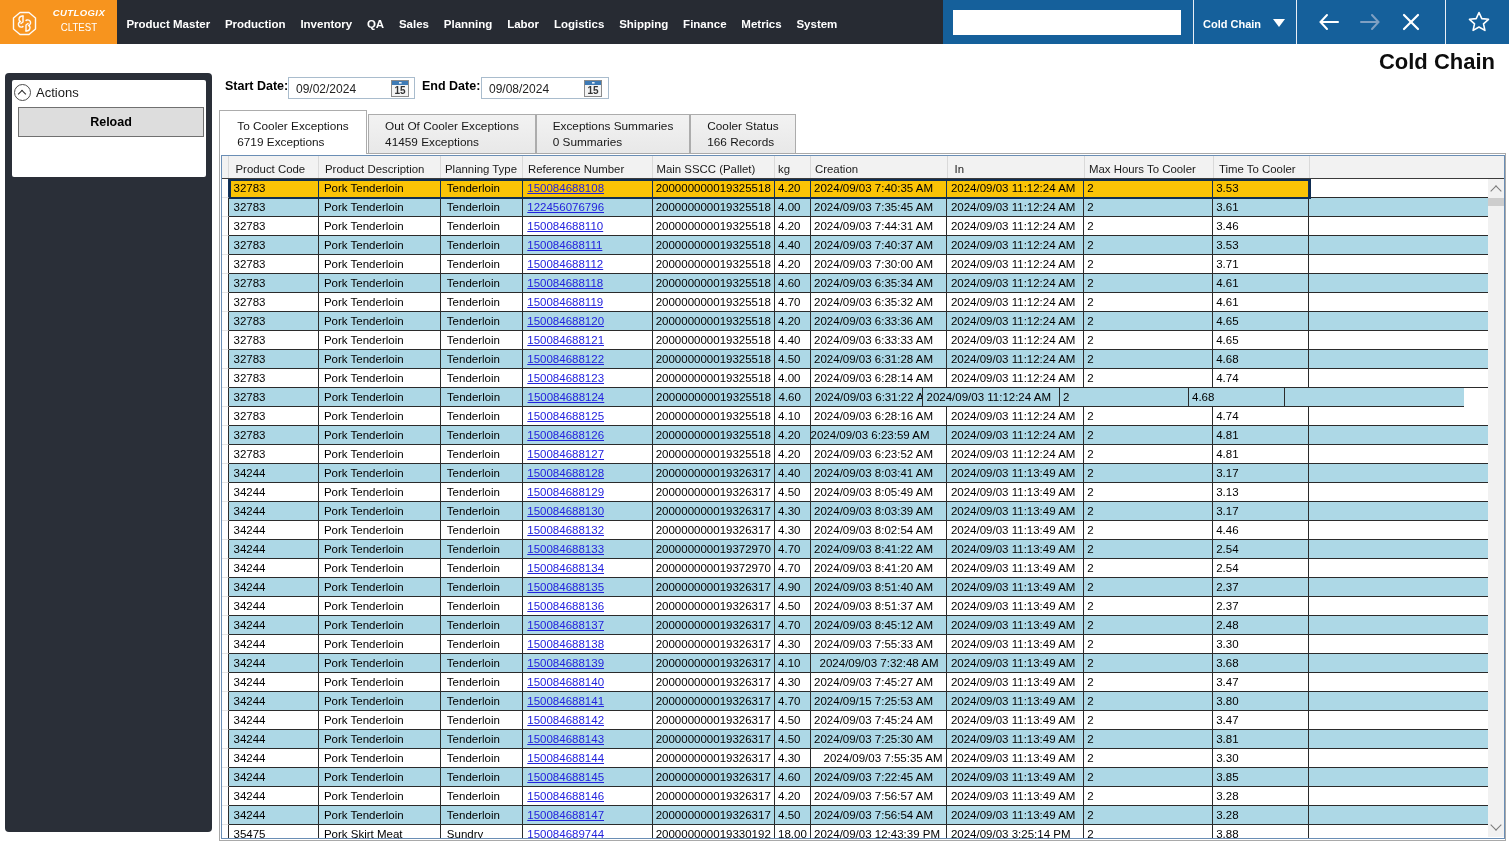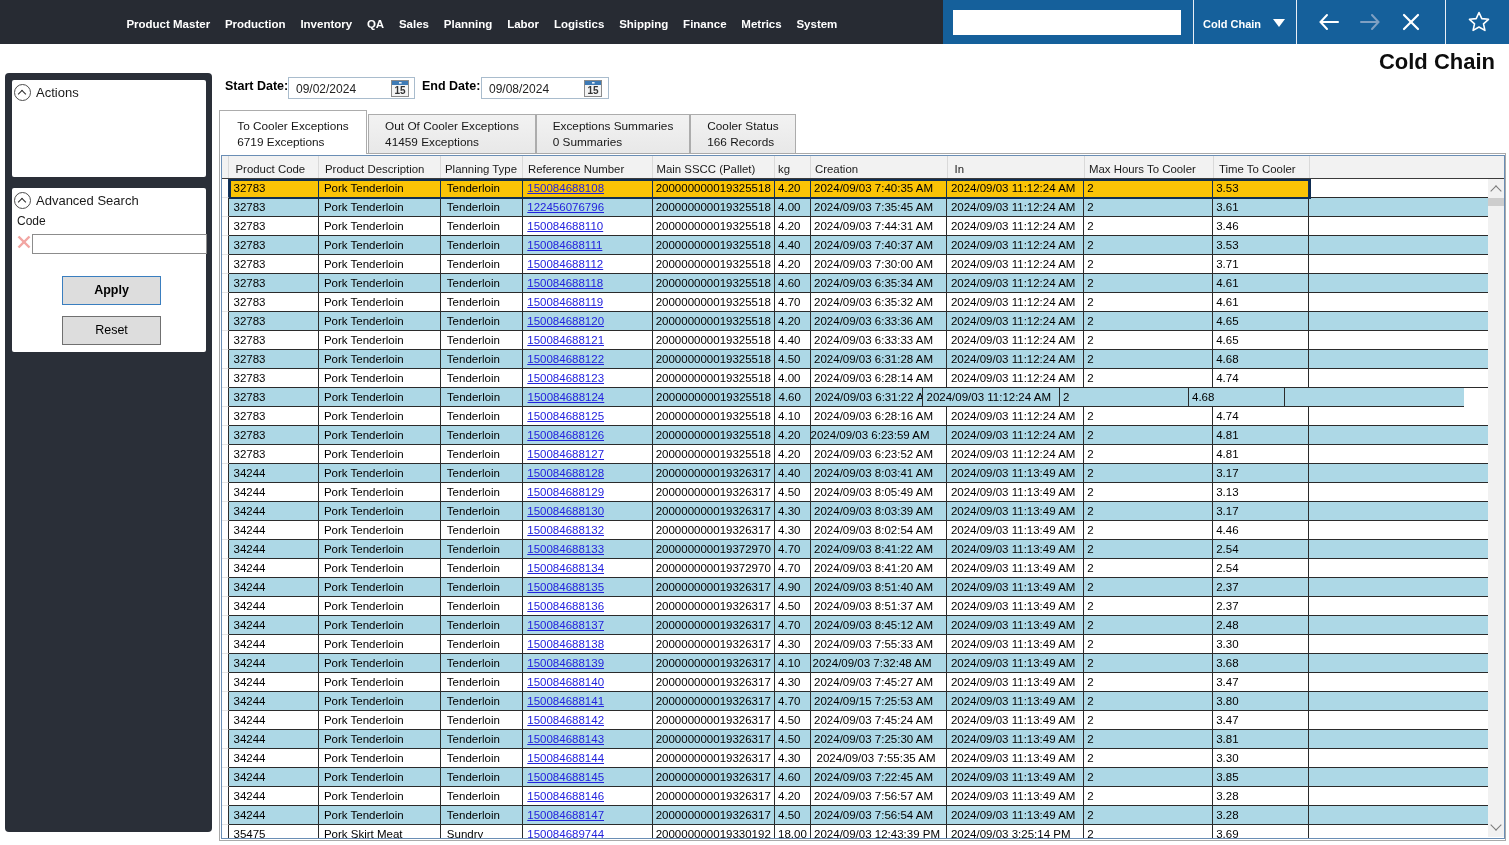--- a/index.html
+++ b/index.html
@@ -62,20 +62,35 @@
 
 .r.sel .c.fill{background:#fff !important}
 #selbox{position:absolute;pointer-events:none;border:2px solid #0f2d52;z-index:4}
 
 #vsb{position:absolute;right:0;top:23px;width:16px;height:658px;background:#f1f1f1}
 #vsb .thumb{position:absolute;left:0;top:19px;width:16px;height:8px;background:#cdcdcd}
 .sbarrow{position:absolute;left:4px;width:8px;height:8px;border-left:1.4px solid #7a7a7a;border-top:1.4px solid #7a7a7a}
 </style></head>
 <body>
 <div id="nav">
+  <div id="logo">
+      <svg width="27" height="27" viewBox="0 0 27 27">
+<g fill="none" stroke="#fff" stroke-width="1.4" stroke-linejoin="round" stroke-linecap="round" opacity="0.96">
+<path d="M9 2.5 L18 2.5 L24.5 8 L24.5 19 L18 24.5 L9 24.5 L2.5 19 L2.5 8 Z"></path>
+<path d="M12 6 Q8 6 8 9.5 Q8 11 9.5 11.5 Q7 12.5 7.5 15 Q8 17.5 11 17 L12 16.5"></path>
+<path d="M12 6 L12 12 L10 13.5"></path>
+<path d="M15 21 Q19 21 19 17.5 Q19 16 17.5 15.5 Q20 14.5 19.5 12 Q19 9.5 16 10 L15 10.5"></path>
+<path d="M15 21 L15 15 L17 13.5"></path>
+</g>
+      </svg>
+      <div id="logotxt">
+        <div class="l1">CUTLOGIX</div>
+        <div class="l2">CLTEST</div>
+      </div>
+    </div>
   <div id="menu">
       <span>Product Master</span>
       <span>Production</span>
       <span>Inventory</span>
       <span>QA</span>
       <span>Sales</span>
       <span>Planning</span>
       <span>Labor</span>
       <span>Logistics</span>
       <span>Shipping</span>
@@ -116,36 +131,21 @@
     </svg>
 </div>
 <div id="ptitle">Cold Chain</div>
 
 <div id="sidebar">
   <div class="panel" style="top:7px;height:97px">
     <div class="phead">
         <span class="circ"></span>
         <span class="lbl">Actions</span>
       </div>
-  </div>
-  <div class="panel" style="top:115px;height:164px">
-    <div class="phead">
-        <span class="circ"></span>
-        <span class="lbl">Advanced Search</span>
-      </div>
-    <div style="position:absolute;left:5px;top:26px;font-size:12px;color:#1a1a1a">Code</div>
-    <svg style="position:absolute;left:5px;top:47px" width="14" height="14" viewBox="0 0 14 14">
-        <g stroke="#f2a6a2" stroke-width="2.4">
-          <path d="M1.5 1.5 L12.5 12.5"></path>
-          <path d="M12.5 1.5 L1.5 12.5"></path>
-        </g>
-      </svg>
-    <div style="position:absolute;left:20px;top:46px;width:175px;height:20px;border:1px solid #8c8c8c;background:#fff"></div>
-    <div class="btn b" style="left:50px;top:88px;width:99px;height:29px;line-height:27px;border:1px solid #3a7ebf">Apply</div>
-    <div class="btn" style="left:50px;top:128px;width:99px;height:29px;line-height:27px">Reset</div>
+    <div class="btn b" style="left:6px;top:27px;width:186px;height:30px;line-height:28px">Reload</div>
   </div>
 </div>
 
 <div id="dates">
   <div class="dlabel" style="left:225px;top:79px">Start Date:</div>
   <div class="dinput" style="left:288px;top:77px;width:127px">09/02/2024</div>
   <div class="calico" style="left:391px;top:80px"><svg width="18" height="17" viewBox="0 0 18 17">
 <rect x="0.5" y="0.5" width="17" height="16" fill="#f4f4f4" stroke="#8a8a8a"></rect>
 <rect x="1" y="1" width="16" height="4" fill="#3d7ab5"></rect>
 <rect x="8" y="2" width="2.6" height="1.6" fill="#e8f0f8"></rect>
@@ -542,21 +542,21 @@
           <div class="c fill" style="width:179px"></div>
         </div>
 <div class="r odd">
           <div class="c strip" style="width:7px"></div>
           <div class="c" style="width:90px;padding-left:4.5px">34244</div>
           <div class="c" style="width:122px;padding-left:5px">Pork Tenderloin</div>
           <div class="c" style="width:82px;padding-left:6px">Tenderloin</div>
           <div class="c" style="width:130px;padding-left:4.5px"><a>150084688139</a></div>
           <div class="c" style="width:122px;padding-left:3px">200000000019326317</div>
           <div class="c" style="width:36px;padding-left:3.5px">4.10</div>
-          <div class="c" style="width:137px;padding-left:2px">2024/09/03 7:32:48 AM</div>
+          <div class="c" style="width:137px;padding-left:9px">2024/09/03 7:32:48 AM</div>
           <div class="c" style="width:137px;padding-left:3.5px">2024/09/03 11:13:49 AM</div>
           <div class="c" style="width:129px;padding-left:3px">2</div>
           <div class="c" style="width:96px;padding-left:3px">3.68</div>
           <div class="c fill" style="width:179px"></div>
         </div>
 <div class="r even">
           <div class="c strip" style="width:7px"></div>
           <div class="c" style="width:90px;padding-left:4.5px">34244</div>
           <div class="c" style="width:122px;padding-left:5px">Pork Tenderloin</div>
           <div class="c" style="width:82px;padding-left:6px">Tenderloin</div>
@@ -612,21 +612,21 @@
           <div class="c fill" style="width:179px"></div>
         </div>
 <div class="r even">
           <div class="c strip" style="width:7px"></div>
           <div class="c" style="width:90px;padding-left:4.5px">34244</div>
           <div class="c" style="width:122px;padding-left:5px">Pork Tenderloin</div>
           <div class="c" style="width:82px;padding-left:6px">Tenderloin</div>
           <div class="c" style="width:130px;padding-left:4.5px"><a>150084688144</a></div>
           <div class="c" style="width:122px;padding-left:3px">200000000019326317</div>
           <div class="c" style="width:36px;padding-left:3.5px">4.30</div>
-          <div class="c" style="width:137px;padding-left:6px">2024/09/03 7:55:35 AM</div>
+          <div class="c" style="width:137px;padding-left:13px">2024/09/03 7:55:35 AM</div>
           <div class="c" style="width:137px;padding-left:3.5px">2024/09/03 11:13:49 AM</div>
           <div class="c" style="width:129px;padding-left:3px">2</div>
           <div class="c" style="width:96px;padding-left:3px">3.30</div>
           <div class="c fill" style="width:179px"></div>
         </div>
 <div class="r odd">
           <div class="c strip" style="width:7px"></div>
           <div class="c" style="width:90px;padding-left:4.5px">34244</div>
           <div class="c" style="width:122px;padding-left:5px">Pork Tenderloin</div>
           <div class="c" style="width:82px;padding-left:6px">Tenderloin</div>
@@ -671,21 +671,21 @@
           <div class="c strip" style="width:7px"></div>
           <div class="c" style="width:90px;padding-left:4.5px">35475</div>
           <div class="c" style="width:122px;padding-left:5px">Pork Skirt Meat</div>
           <div class="c" style="width:82px;padding-left:6px">Sundry</div>
           <div class="c" style="width:130px;padding-left:4.5px"><a>150084689744</a></div>
           <div class="c" style="width:122px;padding-left:3px">200000000019330192</div>
           <div class="c" style="width:36px;padding-left:3.5px">18.00</div>
           <div class="c" style="width:137px;padding-left:3.5px">2024/09/03 12:43:39 PM</div>
           <div class="c" style="width:137px;padding-left:3.5px">2024/09/03 3:25:14 PM</div>
           <div class="c" style="width:129px;padding-left:3px">2</div>
-          <div class="c" style="width:96px;padding-left:3px">3.69</div>
+          <div class="c" style="width:96px;padding-left:3px">3.88</div>
           <div class="c fill" style="width:179px"></div>
         </div>
   </div>
   <div id="selbox" style="left:7px;top:23px;width:1082px;height:20px"></div>
   <div id="vsb">
     <div class="sbarrow" style="top:8px;transform:rotate(45deg)"></div>
     <div class="thumb"></div>
     <div class="sbarrow" style="top:642px;transform:rotate(225deg)"></div>
   </div>
  </div>

